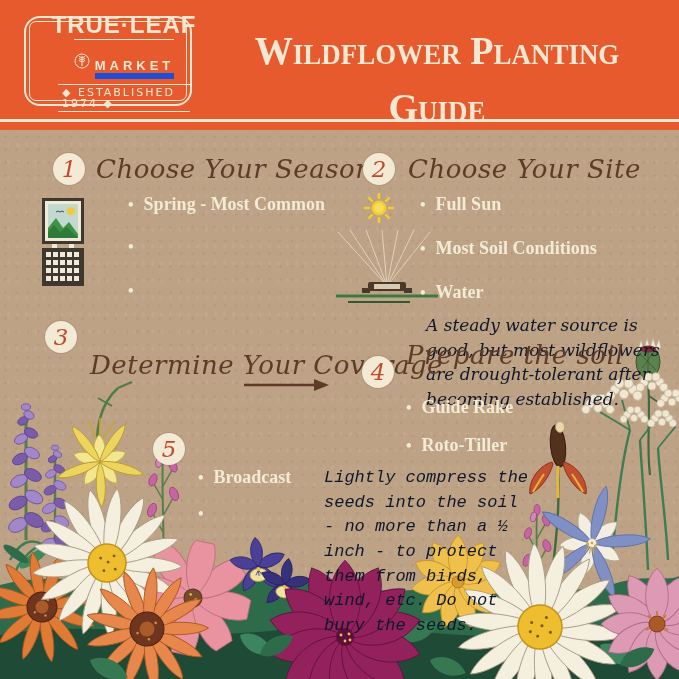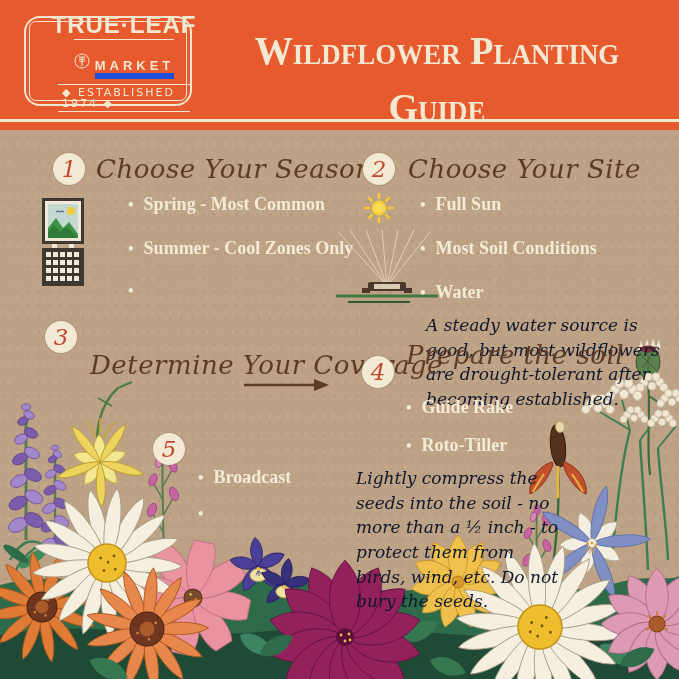--- a/index.html
+++ b/index.html
@@ -473,21 +473,20 @@
       </g>
     </svg>
 
     <div class="bullets" style="left:128px;top:64px;gap:18px;">
       <div class="bullet">
           <span class="dot">•</span>
           <span>Spring - Most Common</span>
         </div>
       <div class="bullet">
           <span class="dot">•</span>
-          <span>Summer - Cool Zones Only</span>
         </div>
       <div class="bullet">
           <span class="dot">•</span>
         </div>
     </div>
 
     <div class="step-circle" style="left:363px;top:23px;">
       <span>2</span>
     </div>
     <div class="script-heading" style="left:408px;top:24px;text-align:right;">Choose Your Site</div>
@@ -571,16 +570,16 @@
     </div>
     <div class="bullets" style="left:198px;top:337px;gap:12px;">
       <div class="bullet">
           <span class="dot">•</span>
           <span>Broadcast</span>
         </div>
       <div class="bullet">
           <span class="dot">•</span>
         </div>
     </div>
-    <div class="note" style="left:356px;top:336px;width:205px;">Lightly compress the seeds into the soil - no more than a ½ inch - to protect them from birds, wind, etc. Do not bury the seeds.</div>
+    <div class="note" style="left:324px;top:336px;width:205px;font-family:Liberation Mono, monospace;">Lightly compress the seeds into the soil - no more than a ½ inch - to protect them from birds, wind, etc. Do not bury the seeds.</div>
 
   </div>
 </div>
 
 </body></html>

